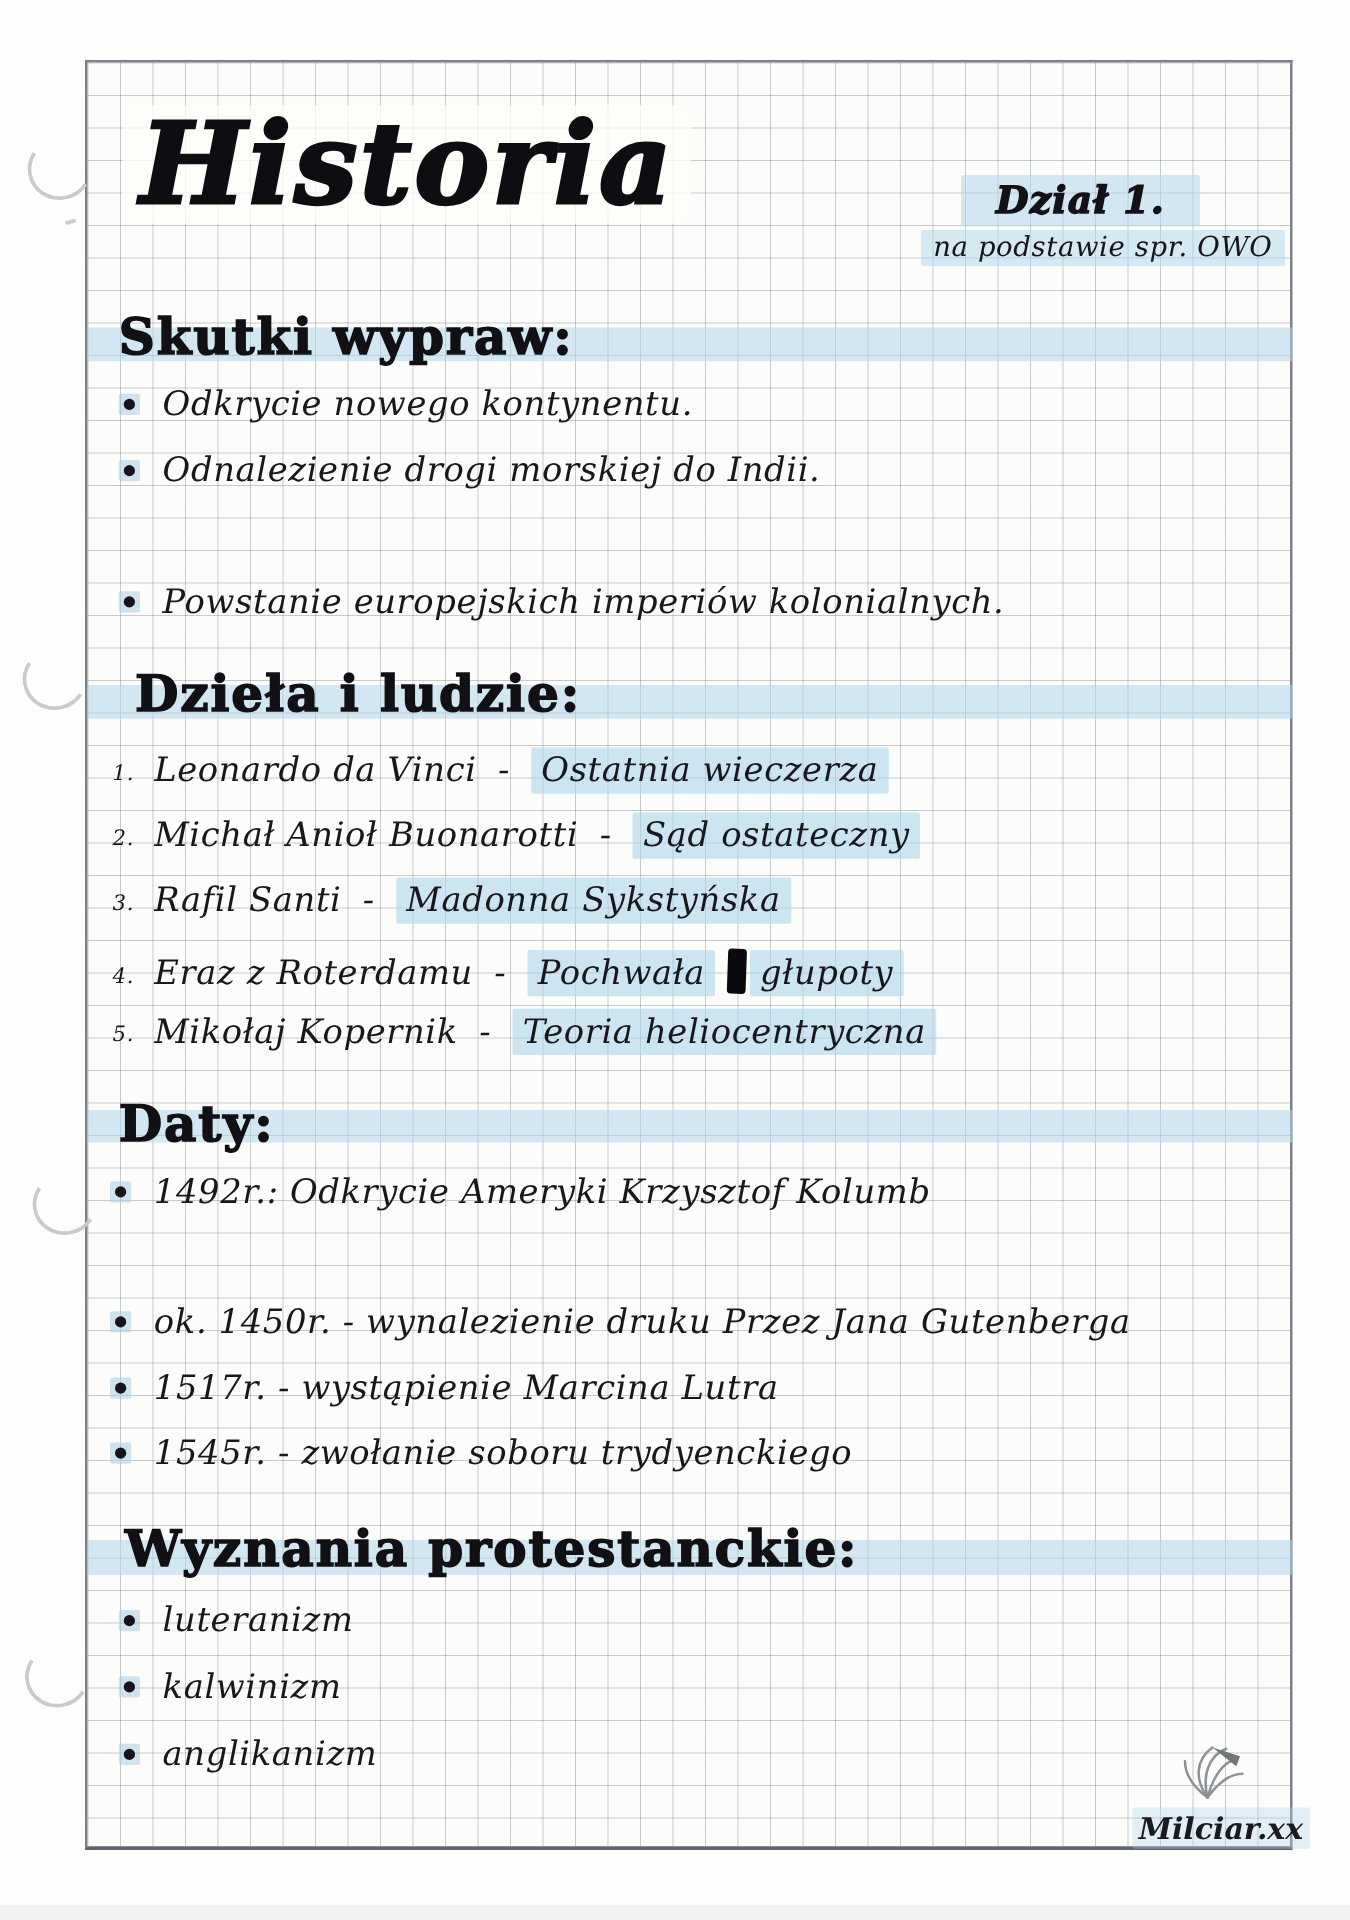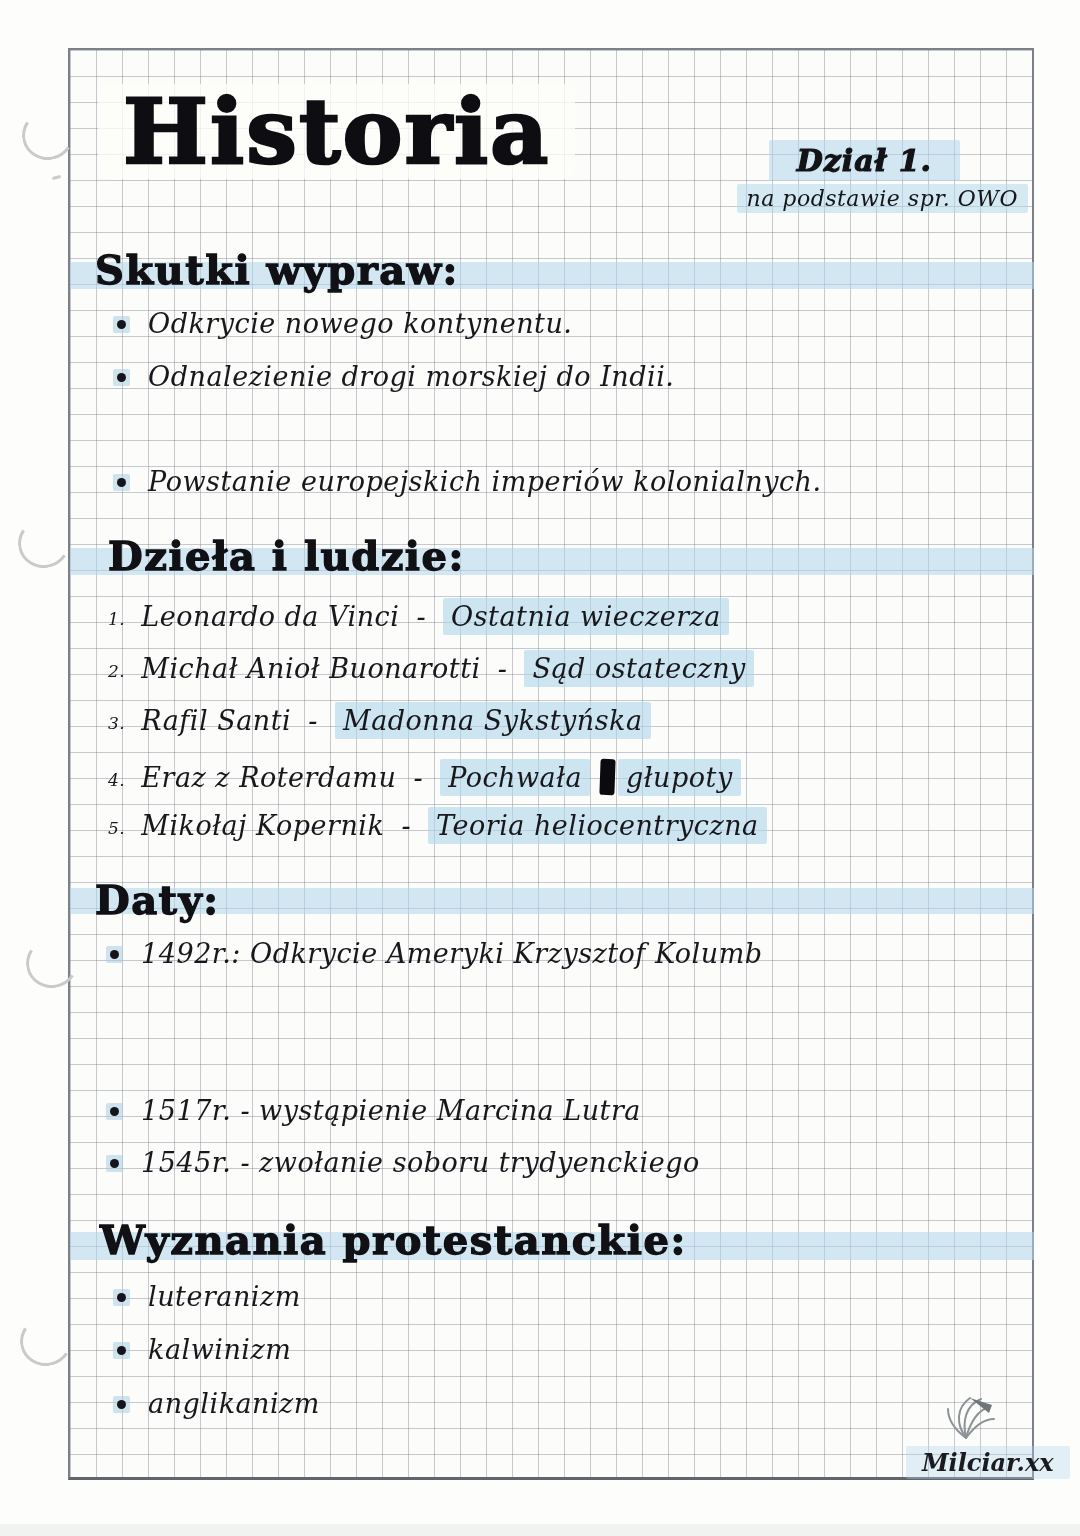--- a/index.html
+++ b/index.html
@@ -23,23 +23,23 @@
   .bottom-band{position:absolute;left:0;right:0;bottom:0;height:12px;background:#e9eee9;opacity:.65;}
   
   .cmark{
     position:absolute;width:46px;height:44px;border:3px solid #c8cacb;border-radius:50%;
     border-top-color:transparent;border-right-color:transparent;transform:rotate(-12deg);
   }
   .speck{position:absolute;width:9px;height:3px;background:#c9cbcd;border-radius:2px;transform:rotate(-15deg);}
   
   .title{
     position:absolute;left:98px;top:84px;z-index:3;
-    font-weight:bold;font-size:90px;line-height:1.05;
+    font-weight:bold;font-style:italic;font-size:90px;line-height:1.05;
     color:#0e0e12;-webkit-text-stroke:2.5px #0e0e12;letter-spacing:2px;
-    background:rgba(252,252,250,0.78);padding:0 25px;border-radius:10px;white-space:nowrap;
+    background:rgba(252,252,250,0.78);padding:0 14px;border-radius:10px;white-space:nowrap;
   }
   
   .corner1{
     position:absolute;right:120px;top:140px;z-index:3;white-space:nowrap;
     font-weight:bold;font-style:italic;font-size:30px;color:#121217;
     -webkit-text-stroke:1.2px #121217;letter-spacing:1px;
     background:rgba(174,213,235,0.55);padding:3px 28px;border-radius:2px;
   }
   .corner2{
     position:absolute;right:52px;top:184px;z-index:3;white-space:nowrap;
@@ -49,36 +49,36 @@
   
   .heading{
     position:absolute;z-index:3;white-space:nowrap;
     font-weight:bold;font-size:40px;color:#101015;
     -webkit-text-stroke:1.3px #101015;letter-spacing:1.5px;
   }
   .hlbar{position:absolute;left:70px;width:964px;height:27px;background:rgba(174,213,235,0.55);z-index:2;}
   
   .row{
     position:absolute;z-index:3;white-space:nowrap;color:#17171c;
-    font-style:italic;font-size:27px;line-height:1;letter-spacing:0.5px;margin-left:18px;
+    font-style:italic;font-size:27px;line-height:1;letter-spacing:0.5px;
   }
   .dotwrap{display:inline-block;background:rgba(168,205,228,0.55);padding:4px;border-radius:2px;
     margin-right:9px;line-height:0;vertical-align:4px;}
   .dot{display:inline-block;width:9px;height:9px;background:#14141a;border-radius:50%;}
   .num{font-size:17px;margin-right:7px;vertical-align:1px;}
   .dash{margin:0 8px;}
   .hl{background:rgba(174,213,235,0.6);padding:3px 8px;border-radius:2px;}
   .blot{display:inline-block;width:15px;height:36px;background:#0b0b0f;border-radius:3px;
     margin:0 3px -8px 10px;transform:rotate(2deg);}
   
   .wm-doodle{position:absolute;left:936px;top:1394px;width:62px;height:48px;z-index:3;}
   .wm-text{
     position:absolute;left:906px;top:1446px;z-index:3;white-space:nowrap;
     font-weight:bold;font-style:italic;font-size:24px;color:#1a1a1f;
-    background:rgba(174,213,235,0.35);padding:2px 16px;border-radius:2px;
+    background:rgba(174,213,235,0.35);padding:2px 5px;border-radius:2px;
   }
 </style>
 </head>
 <body>
 
 <div class="screen">
 
   <div class="sheet"></div>
 
   <div class="cmark" style="left:22px;top:110px"></div>
@@ -141,20 +141,24 @@
     <span class="hl">Teoria heliocentryczna</span>
   </div>
 
   <div class="hlbar" style="top:888px;height:26px"></div>
   <div class="heading" style="left:95px;top:876px">Daty:</div>
 
   <div class="row" style="left:88px;top:940px">
     <span class="dotwrap"><span class="dot"></span></span>
     <span>1492r.: Odkrycie Ameryki Krzysztof Kolumb</span>
   </div>
+  <div class="row" style="left:88px;top:1044px">
+    <span class="dotwrap"><span class="dot"></span></span>
+    <span>ok. 1450r. - wynalezienie druku Przez Jana Gutenberga</span>
+  </div>
   <div class="row" style="left:88px;top:1097px">
     <span class="dotwrap"><span class="dot"></span></span>
     <span>1517r. - wystąpienie Marcina Lutra</span>
   </div>
   <div class="row" style="left:88px;top:1149px">
     <span class="dotwrap"><span class="dot"></span></span>
     <span>1545r. - zwołanie soboru trydyenckiego</span>
   </div>
 
   <div class="hlbar" style="top:1232px;height:28px"></div>

